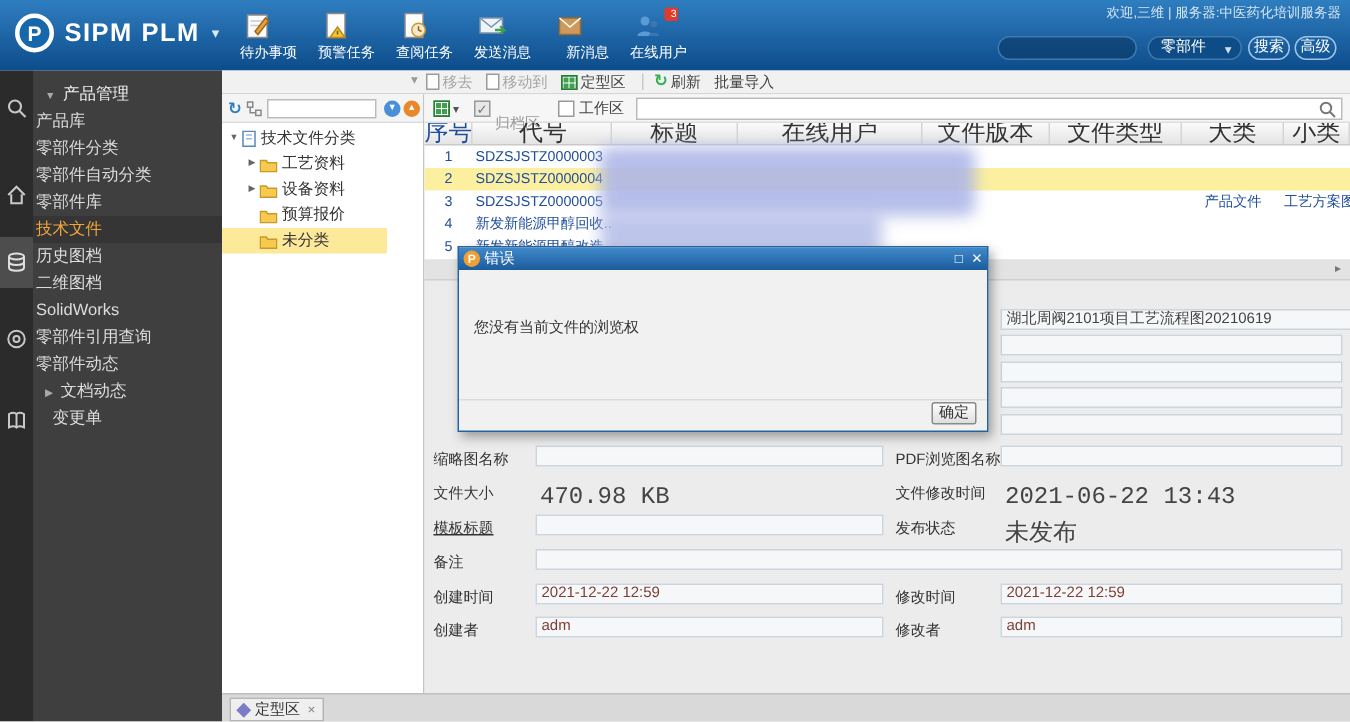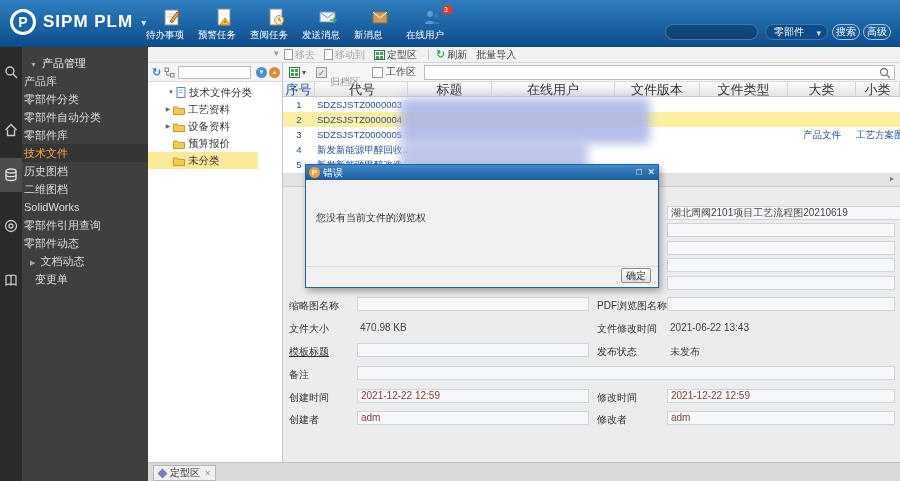--- a/index.html
+++ b/index.html
@@ -10,21 +10,21 @@
   
   .header { position:absolute; left:0; top:0; width:900px; height:47px;
     background:linear-gradient(#2f7ec0,#0d4c8b); }
   .logo { position:absolute; left:10px; top:9px; display:flex; align-items:center; }
   .logo-badge { width:26px; height:26px; border:3px solid #fff; border-radius:50%;
     color:#fff; font-weight:bold; font-size:14px; text-align:center; line-height:21px; background:#1668ab; }
   .logo-text { color:#fff; font-size:17px; font-weight:bold; letter-spacing:1px; margin-left:7px; }
   .logo-caret { color:#dce9f6; font-size:10px; margin-left:8px; }
   .welcome { position:absolute; right:6px; top:2px; color:#d5e6f7; font-size:9px; }
   .quickbar { position:absolute; left:146px; top:8px; display:flex; }
-  .qitem { width:52px; text-align:left; color:#fff; font-size:9.5px; cursor:pointer; position:relative; }
+  .qitem { width:52px; text-align:right; color:#fff; font-size:9.5px; cursor:pointer; position:relative; }
   .qitem svg { display:block; margin:0 auto 2px; }
   .q-badge { position:absolute; top:-3px; right:6px; background:#e23b2e; color:#fff;
     font-size:7px; line-height:9px; min-width:9px; border-radius:2px; padding:0 1px; }
   .hsearch-input { position:absolute; left:665px; top:24px; width:93px; height:16px;
     background:rgba(9,53,94,.55); border:1px solid #3f78ac; border-radius:8px; }
   .hsel { position:absolute; left:765px; top:24px; width:63px; height:16px; background:#0d4c86;
     border:1px solid #3f78ac; border-radius:8px; color:#fff; font-size:10px; line-height:14px;
     padding-left:8px; cursor:pointer; }
   .hsel .caret { position:absolute; right:6px; top:1px; font-size:9px; color:#cfe0f2; }
   .hbtn { position:absolute; top:24px; height:16px; border:1px solid #9fc4e8; border-radius:8px;
@@ -71,41 +71,41 @@
   .tb-refresh { color:#2e7fc0; font-weight:bold; font-size:11px; margin:0 3px 0 2px; cursor:pointer; }
   .tb-input { flex:1; height:13px; background:#fff; border:1px solid #bbb; margin:0 3px; }
   .tb-round { width:11px; height:11px; border-radius:50%; color:#fff; font-size:6px;
     line-height:11px; text-align:center; margin-left:2px; cursor:pointer; }
   .tb-round.down { background:#4a90d9; }
   .tb-round.up { background:#e8882d; }
   .tnode { height:17px; line-height:17px; font-size:10.5px; color:#333; display:flex;
     align-items:center; cursor:pointer; white-space:nowrap; }
   .tnode .tarr { width:10px; text-align:center; font-size:6px; color:#666; }
   .tnode svg { margin-right:3px; }
-  .tnode.root { padding-left:18px; margin-top:2px;font-family:Liberation Serif, serif; }
+  .tnode.root { padding-left:3px; margin-top:2px;font-family:Liberation Serif, serif; }
   .tnode.child { padding-left:15px; }
   .tnode.sel2 { background:#fde99a; width:110px; }
 
   
   .tablepanel { position:absolute; left:283px; top:63px; width:617px; height:110px; background:#fff; }
   .filterrow { height:19px; background:#f6f6f6; border-bottom:1px solid #ddd;
     display:flex; align-items:center; font-size:10px; color:#444; padding-left:6px; }
   .f-grid { width:11px; height:11px; background:#3fa14d;
     background-image:linear-gradient(#fff 1px,transparent 1px),linear-gradient(90deg,#fff 1px,transparent 1px);
     background-size:4px 4px; border:1px solid #2d7a3a; cursor:pointer; }
   .f-caret { font-size:8px; color:#555; margin:0 10px 0 2px; cursor:pointer; }
   .cb { width:11px; height:11px; border:1px solid #999; background:#fff; margin-right:3px;
     font-size:9px; line-height:10px; text-align:center; color:#777; cursor:pointer; }
   .cb.checked { background:#e8e8e8; }
   .f-lbl-dim { color:#999; margin-right:12px;margin-top:20px; }
   .f-lbl { color:#444; margin-right:8px; }
   .f-input { position:relative; flex:1; height:15px; background:#fff; border:1px solid #bbb; margin-right:5px; }
   .f-mag { position:absolute; right:3px; top:1px; }
   .thead { display:flex; height:15px; background:linear-gradient(#fbfbfb,#e4e4e4);
-    border-bottom:1px solid #c9c9c9; font-size:13px; color:#333; }
+    border-bottom:1px solid #c9c9c9; font-size:16px; color:#333;font-family:Liberation Mono, monospace; }
   .thead .c { border-right:1px solid #d5d5d5; text-align:center; line-height:15px;
     overflow:hidden; white-space:nowrap; }
   .trow { display:flex; height:15px; font-size:9.5px; line-height:15px; color:#1f4e9c; cursor:pointer; }
   .trow.sel { background:#fcf0a0; }
   .trow .c { overflow:hidden; white-space:nowrap; }
   .c0 { width:32px; text-align:center; color:#1f4e9c; }
   .c1 { width:93px; padding-left:2px; }
   .c2 { width:84px; } .c3 { width:123px; } .c4 { width:85px; } .c5 { width:88px; }
   .c6 { width:68px; text-align:center; } .c7 { width:44px; text-align:left; }
   .blur1 { position:absolute; left:400px; top:98px; width:250px; height:46px;
@@ -113,21 +113,21 @@
   .blur2 { position:absolute; left:400px; top:142px; width:188px; height:29px;
     background:#b3bce8; opacity:.85; filter:blur(5px); border-radius:6px; }
 
   
   .detailpanel { position:absolute; left:283px; top:173px; width:617px; height:289px; background:#ececec; }
   .dheader { height:14px; background:#e3e3e3; border-bottom:1px solid #cfcfcf; position:relative; }
   .dheader .pc { position:absolute; right:6px; top:1px; font-size:8px; color:#777; cursor:pointer; }
   .field { position:absolute; height:14px; background:#f6f7f8; border:1px solid #ccd4dd;
     font-size:10px; line-height:12px; color:#444; padding-left:3px; overflow:hidden; white-space:nowrap; }
   .flabel { position:absolute; font-size:10px; color:#333; white-space:nowrap; }
-  .fval { position:absolute; font-size:10px; color:#444; white-space:nowrap; }
+  .fval { position:absolute; font-size:16px; color:#444; white-space:nowrap;font-family:Liberation Mono, monospace; }
   .red { color:#7b3f35; }
 
   
   .dialog { position:absolute; left:305px; top:164px; width:354px; height:124px;
     background:#f1f1f1; border:1px solid #23639f; box-shadow:2px 3px 7px rgba(0,0,0,.35); z-index:50; }
   .dtitle { height:15px; background:linear-gradient(#4089c9,#1b5c9d); color:#fff;
     font-size:10px; line-height:15px; position:relative; padding-left:17px; }
   .dp { position:absolute; left:3px; top:2px; width:11px; height:11px; border-radius:50%;
     background:#f0a030; color:#fff; font-size:8px; font-weight:bold; text-align:center; line-height:11px; }
   .dctl { position:absolute; top:0; right:3px; color:#fff; font-size:9px; line-height:15px; }
@@ -151,20 +151,21 @@
 <body>
 
 <div id="stage">
 
   <div class="header">
     <div class="logo">
       <div class="logo-badge">P</div>
       <div class="logo-text">SIPM PLM</div>
       <div class="logo-caret">▾</div>
     </div>
+    <div class="welcome">欢迎,三维 | 服务器:中医药化培训服务器</div>
 
     <div class="quickbar">
       <div class="qitem">
         <svg width="22" height="19">
             <rect x="4" y="2" width="13" height="15" fill="#fdfdfd" stroke="#8a8a8a"></rect>
             <line x1="6" y1="6" x2="14" y2="6" stroke="#c9c9c9"></line>
             <line x1="6" y1="9" x2="14" y2="9" stroke="#c9c9c9"></line>
             <path d="M9 13 L16 4 L18 6 L11 15 Z" fill="#e8a13a" stroke="#a06a1a"></path>
           </svg>
         <span>待办事项</span>

